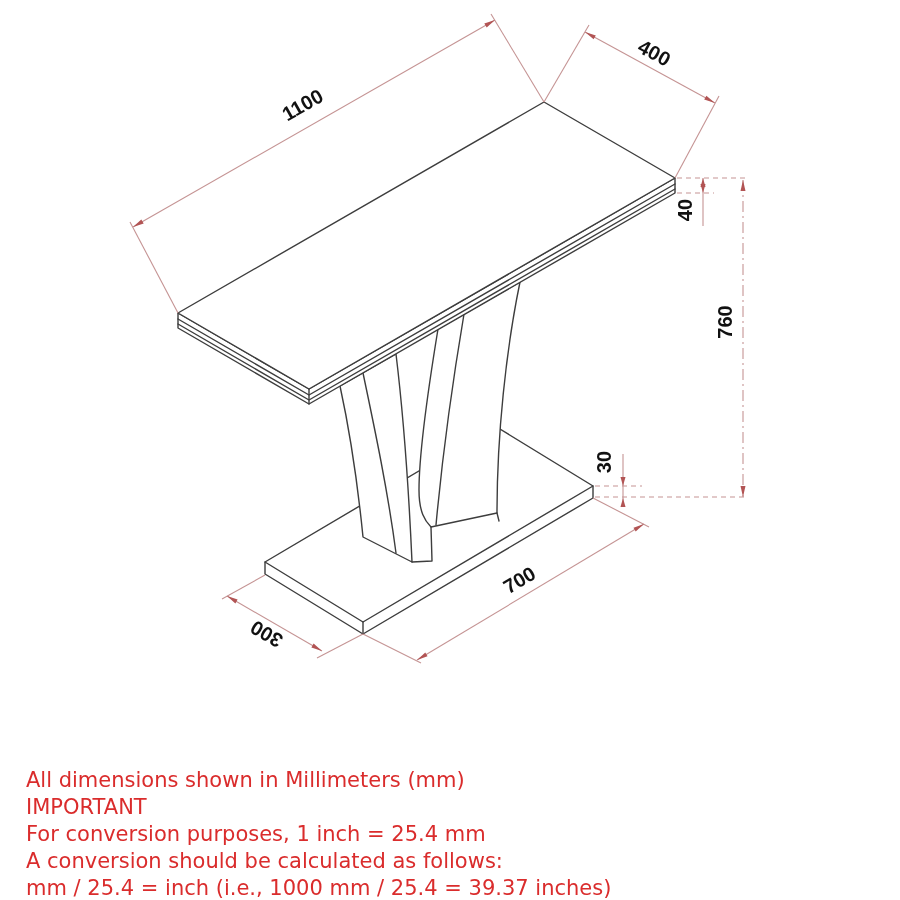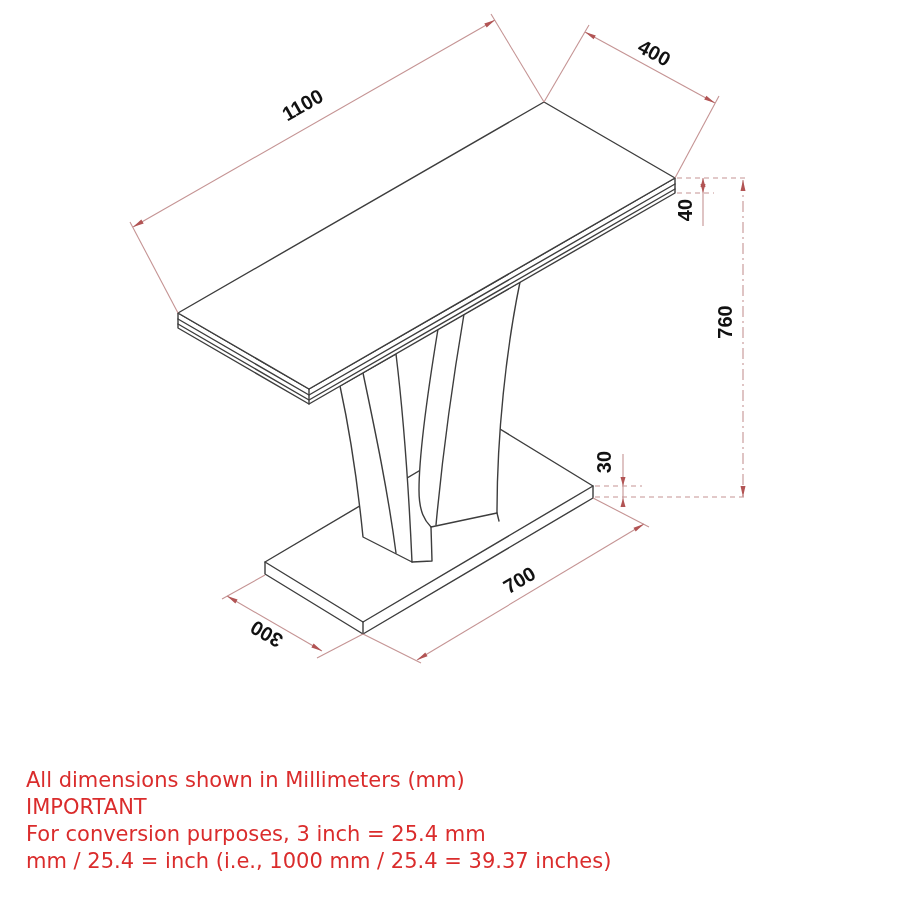--- a/index.html
+++ b/index.html
@@ -104,17 +104,18 @@
       <path class="dim" d="M227,596 L322,651"></path>
       <polygon class="arr" points="227,596 235.4,603.4 237.6,599.6"></polygon>
       <polygon class="arr" points="322,651 311.4,647.4 313.6,643.6"></polygon>
       <text class="dimtext" text-anchor="middle" transform="translate(270,628) rotate(210.5)">300</text>
     </g>
   </svg>
 
   <div class="notes">
     <div>All dimensions shown in Millimeters (mm)</div>
     <div>IMPORTANT</div>
-    <div>For conversion purposes, 3 inch = 25.4 mm</div>
+    <div>For conversion purposes, 1 inch = 25.4 mm</div>
+    <div>A conversion should be calculated as follows:</div>
     <div>mm / 25.4 = inch (i.e., 1000 mm / 25.4 = 39.37 inches)</div>
   </div>
 
 </div>
 
 </body></html>

